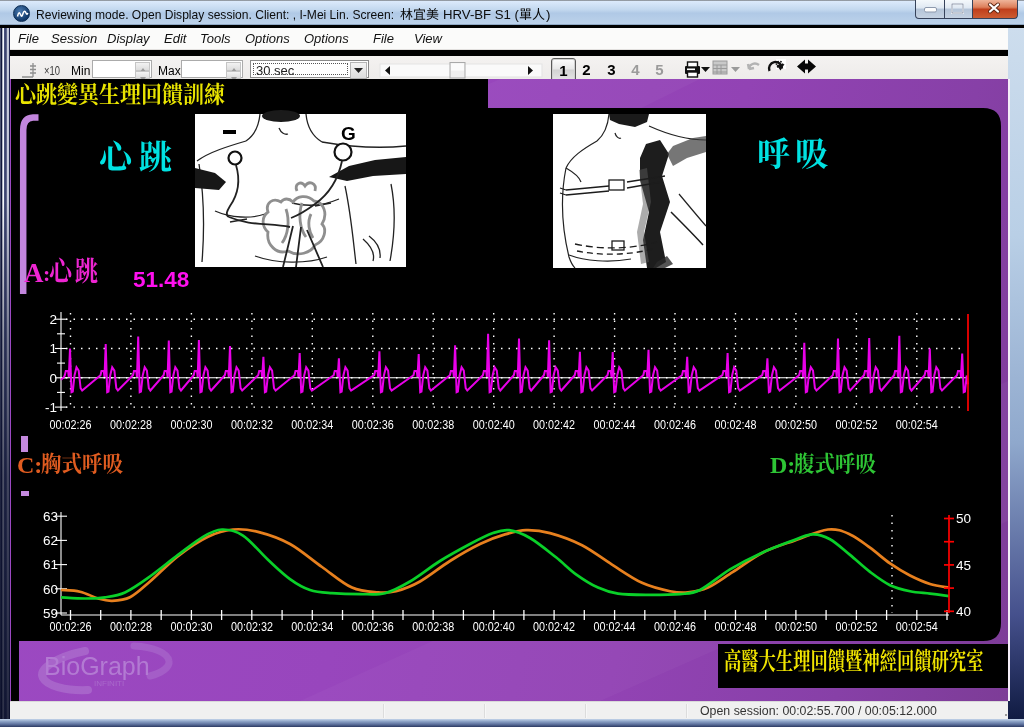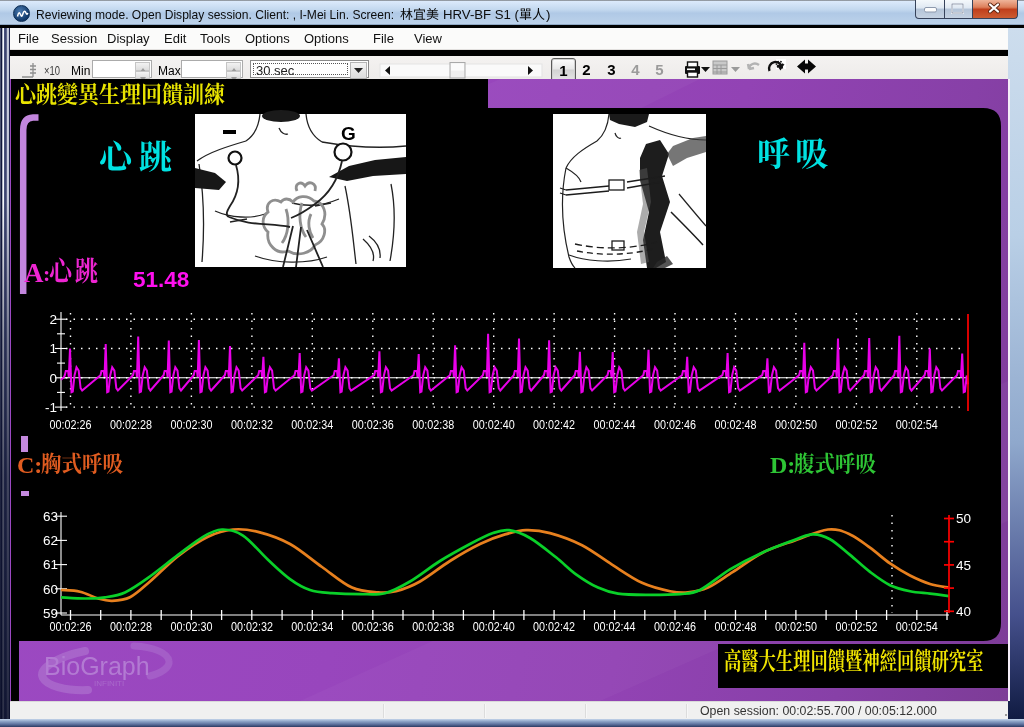--- a/index.html
+++ b/index.html
@@ -12,21 +12,21 @@
 #tbtext{position:absolute;left:36px;top:0;height:28px;}
 #wbtns{position:absolute;right:6px;top:0;width:103px;height:19px;display:flex;}
 .wb{height:19px;border:1px solid #36425a;border-top:none;position:relative;
  background:linear-gradient(180deg,#f4f8fb 0%,#dfe8f2 45%,#b4c4d8 50%,#c5d2e2 100%);}
 .wb.min{width:30px;border-radius:0 0 0 4px;}
 .wb.max{width:27px;border-left:none;border-right:none;}
 .wb.cls{width:46px;border-radius:0 0 4px 0;
  background:linear-gradient(180deg,#efb49a 0%,#dd7f5b 40%,#c03f1c 52%,#cc5c32 100%);}
 #menubar{position:absolute;left:3px;top:28px;width:1013px;height:22px;background:#fbfbfa;
  border-bottom:1px solid #e2e0de;color:#111;font-size:13px;}
-#menubar span{position:absolute;top:3px;}
+#menubar span{position:absolute;top:3px;font-style:italic;}
 #toolbar{position:absolute;left:3px;top:56px;width:1013px;height:29px;
  background:linear-gradient(180deg,#f4f2f1,#eceae8);color:#222;font-size:13px;}
 #client{position:absolute;left:3px;top:79px;width:1005px;height:622px;
  background:linear-gradient(103deg,#9d4ac3 0%,#9846bd 40%,#9243b4 65%,#8740a7 85%,#7d3c97 100%);overflow:hidden;}
 #statusbar{position:absolute;left:3px;top:701px;width:1013px;height:18px;background:#f0f0f0;
  border-top:1px solid #d9d9d9;font-size:12px;color:#4c1d95;}
 #frameL{position:absolute;left:0;top:28px;width:10px;height:691px;
  background:linear-gradient(180deg,rgba(18,22,50,0) 0%,rgba(18,22,50,0) 25%,rgba(18,22,50,0.45) 45%,rgba(14,18,46,0.72) 65%,rgba(10,14,40,0.85) 100%),
  linear-gradient(90deg,#9aa4b8 0%,#868fa6 3%,#10163a 7%,#10163a 20%,#eef2f8 27%,#f6f9fd 36%,#4b547e 43%,#353c68 62%,#c0c6d6 72%,#d8dde9 84%,#20264e 92%,#20264e 100%);}
 #frameR{position:absolute;left:1008px;top:28px;width:16px;height:691px;

